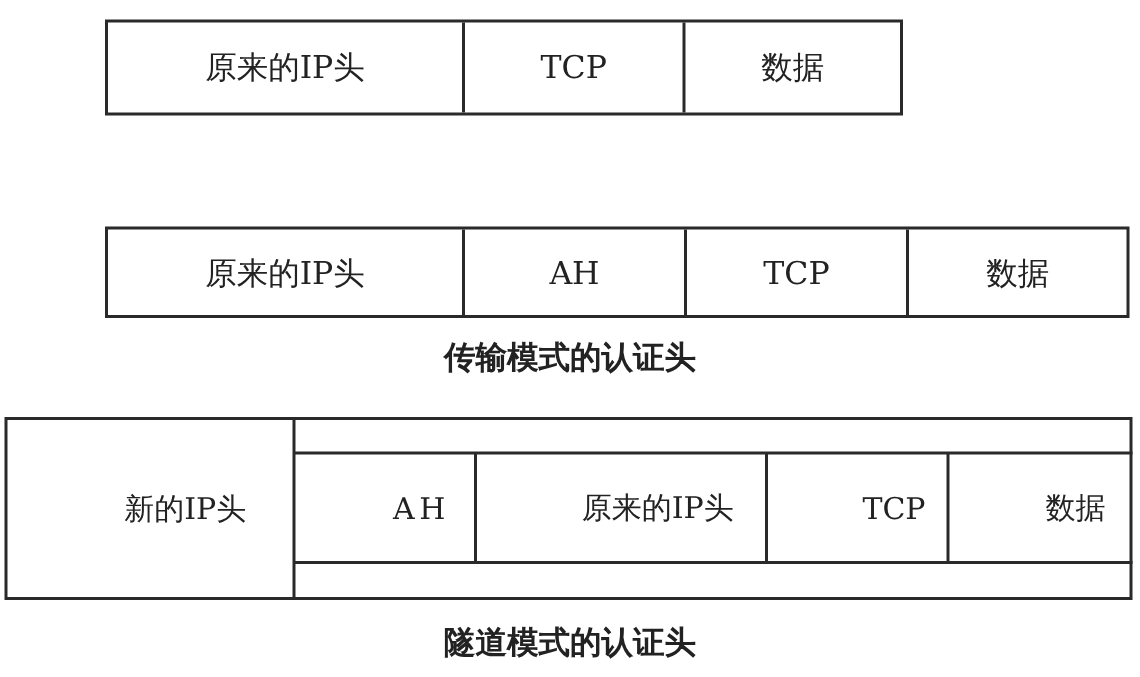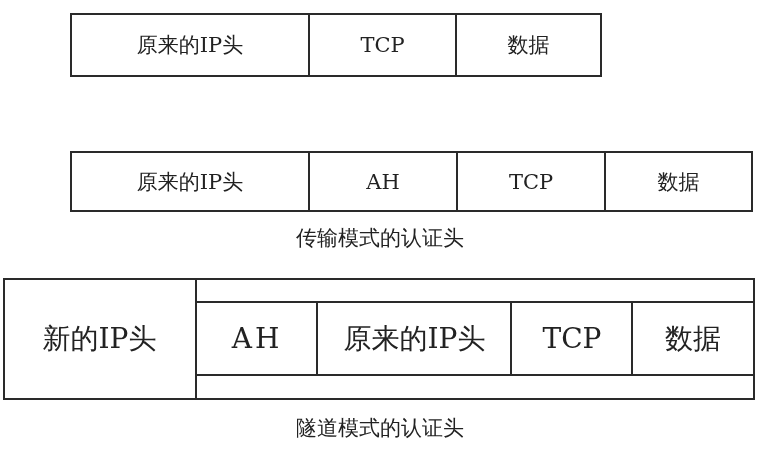--- a/index.html
+++ b/index.html
@@ -4,22 +4,22 @@
 <style>
   html, body { margin: 0; padding: 0; background: #ffffff; }
   body { width: 760px; height: 451px; position: relative; overflow: hidden;
          font-family: "DejaVu Serif", "Liberation Serif", serif; color: #222; }
   .box { position: absolute; border: 2px solid #2a2a2a; box-sizing: border-box; background: #fff; }
   .cell { position: absolute; top: 0; bottom: 0; display: flex; align-items: center; justify-content: center;
           font-size: 21px; box-sizing: border-box; }
   .cell.div { border-left: 2px solid #2a2a2a; }
   .hline { position: absolute; height: 0; border-top: 2px solid #2a2a2a; }
   .vline { position: absolute; width: 0; border-left: 2px solid #2a2a2a; }
-  .caption { position: absolute; font-size: 21px; text-align: center; }
-  .lbl { position: absolute; display: flex; align-items: center; justify-content: center; font-size: 28px; }
+  .caption { position: absolute; font-size: 21px; text-align: center; font-weight: bold; }
+  .lbl { position: absolute; display: flex; align-items: center; justify-content: center; font-size: 20px; padding-left: 24px; }
 </style>
 </head>
 <body>
 
 <div class="box" style="left:70px; top:13px; width:532px; height:64px;">
   <div class="cell" style="left:0; width:236px;">原来的IP头</div>
   <div class="cell div" style="left:236px; width:147px;">TCP</div>
   <div class="cell div" style="left:383px; right:0;">数据</div>
 </div>
 

